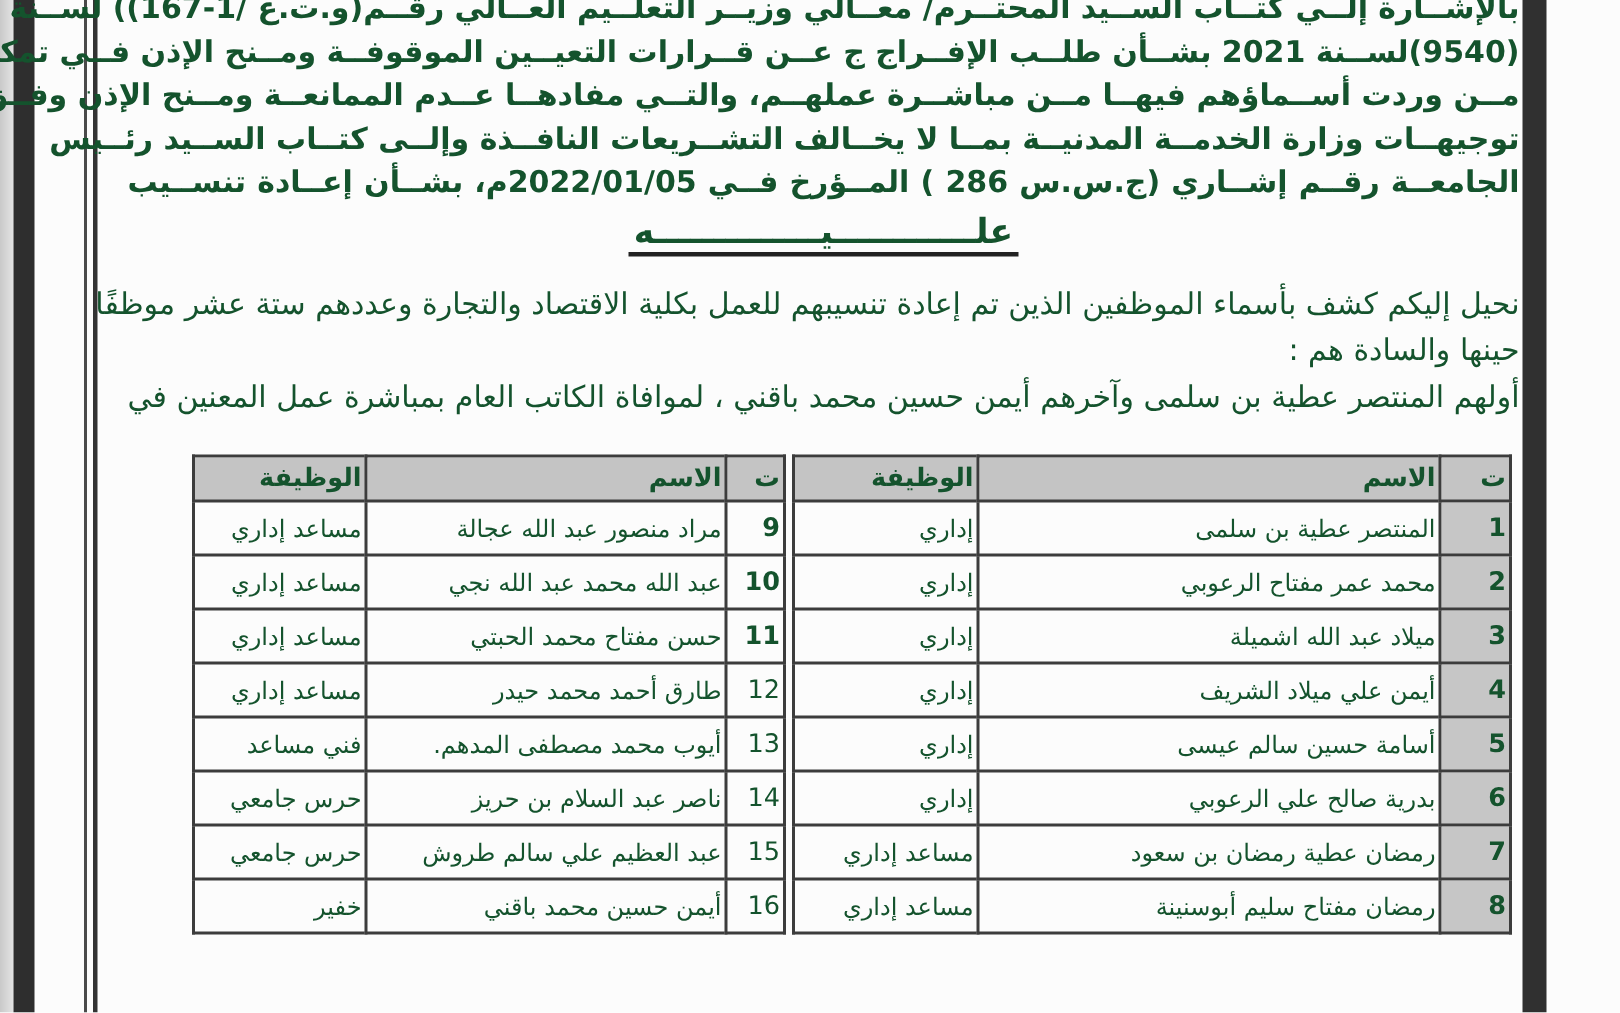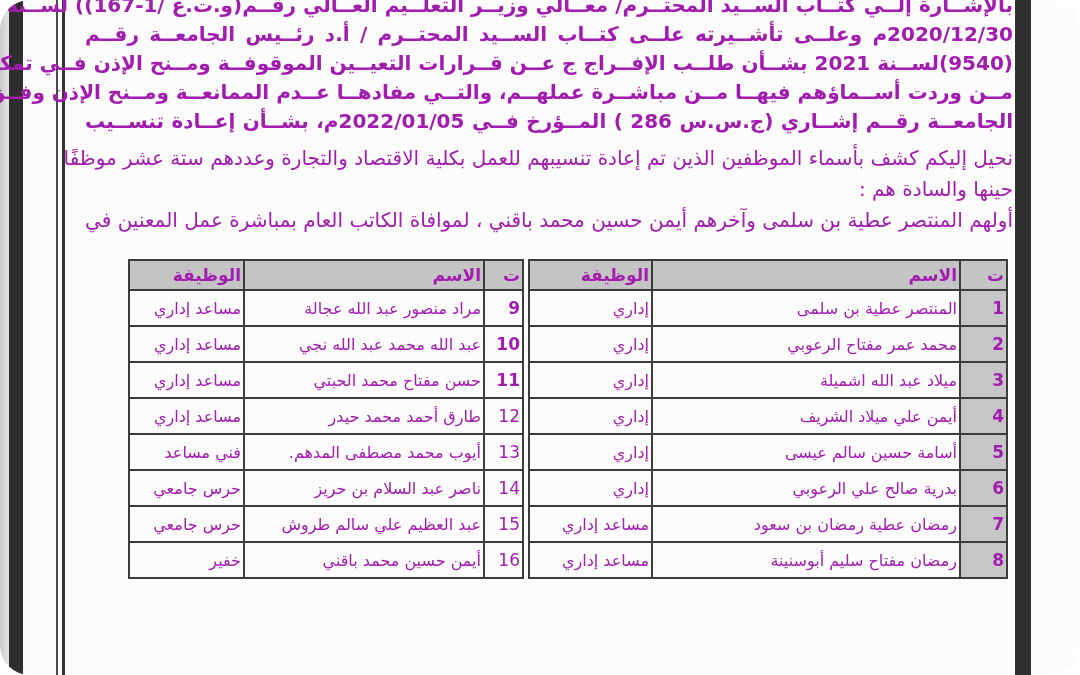--- a/index.html
+++ b/index.html
@@ -1,21 +1,20 @@
 <!DOCTYPE html>
 <html lang="ar"><head>
 <meta charset="utf-8">
 <style>
   html,body{margin:0;padding:0;}
   .page{
     position:relative; width:1080px; height:675px;
     background:#fcfcfc; overflow:hidden;
     font-family:"DejaVu Sans", sans-serif;
-    color:#a21caf;
-    border-radius:30px;
+    color:#14532d;
   }
   
   .scan-edge{position:absolute;left:0;top:0;width:9px;height:675px;background:linear-gradient(90deg,#c9c9c9,#e4e4e4);}
   .bar-left{position:absolute;left:9px;top:0;width:14px;height:675px;background:#2e2e2e;}
   .vline1{position:absolute;left:56px;top:0;width:2px;height:675px;background:#4a4a4a;}
   .vline2{position:absolute;left:62px;top:0;width:3px;height:675px;background:#333;}
   .bar-right{position:absolute;left:1015px;top:0;width:16px;height:675px;background:#303030;}
 
   .content{
     position:absolute; left:85px; top:0; width:928px; height:675px;
@@ -69,26 +68,29 @@
   <div class="scan-edge"></div>
   <div class="bar-left"></div>
   <div class="vline1"></div>
   <div class="vline2"></div>
   <div class="bar-right"></div>
 
   <div class="content">
 
     <div class="para1">
       <div class="jl">بالإشــارة إلــي كتــاب الســيد المحتــرم/ معــالي وزيــر التعلــيم العــالي رقــم(و.ت.ع /1-167)) لســنة</div>
-      <div class="jl">2020/12/30م وعلــى تأشــيرته علــى كتــاب الســيد المحتــرم / أ.د رئــيس الجامعــة رقــم</div>
       <div class="jl">(9540)لســنة 2021 بشــأن طلــب الإفــراج ج عــن قــرارات التعيــين الموقوفــة ومــنح الإذن فــي تمكــين</div>
       <div class="jl">مــن وردت أســماؤهم فيهــا مــن مباشــرة عملهــم، والتــي مفادهــا عــدم الممانعــة ومــنح الإذن وفــق</div>
+      <div class="jl">توجيهــات وزارة الخدمــة المدنيــة بمــا لا يخــالف التشــريعات النافــذة وإلــى كتــاب الســيد رئــيس</div>
       <div class="jl">الجامعــة رقــم إشــاري (ج.س.س 286 ) المــؤرخ فــي 2022/01/05م، بشــأن إعــادة تنســيب</div>
     </div>
 
+    <div class="heading">
+      <span class="hspan">علــــــــــــيــــــــــــــه</span>
+    </div>
 
     <div class="para2">
       <div class="jl">نحيل إليكم كشف بأسماء الموظفين الذين تم إعادة تنسيبهم للعمل بكلية الاقتصاد والتجارة وعددهم ستة عشر موظفًا</div>
       <div class="jl last">حينها والسادة هم :</div>
       <div class="jl">أولهم المنتصر عطية بن سلمى وآخرهم أيمن حسين محمد باقني ، لموافاة الكاتب العام بمباشرة عمل المعنين في</div>
     </div>
 
     <div class="tables">
 
       <table class="t t-right">

